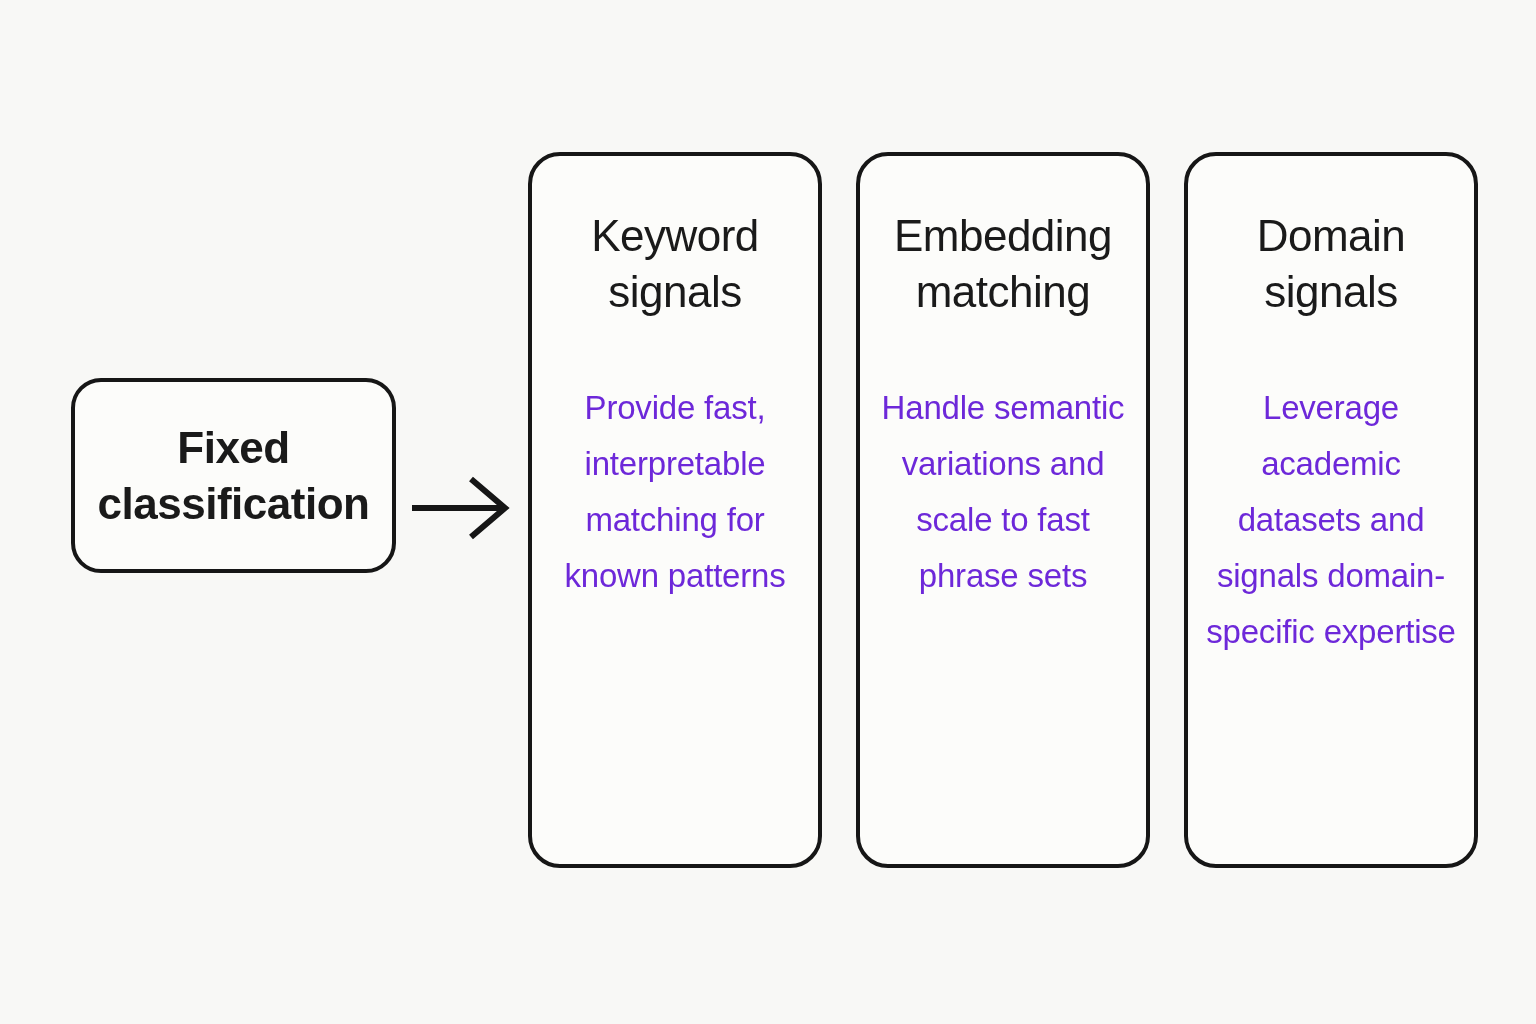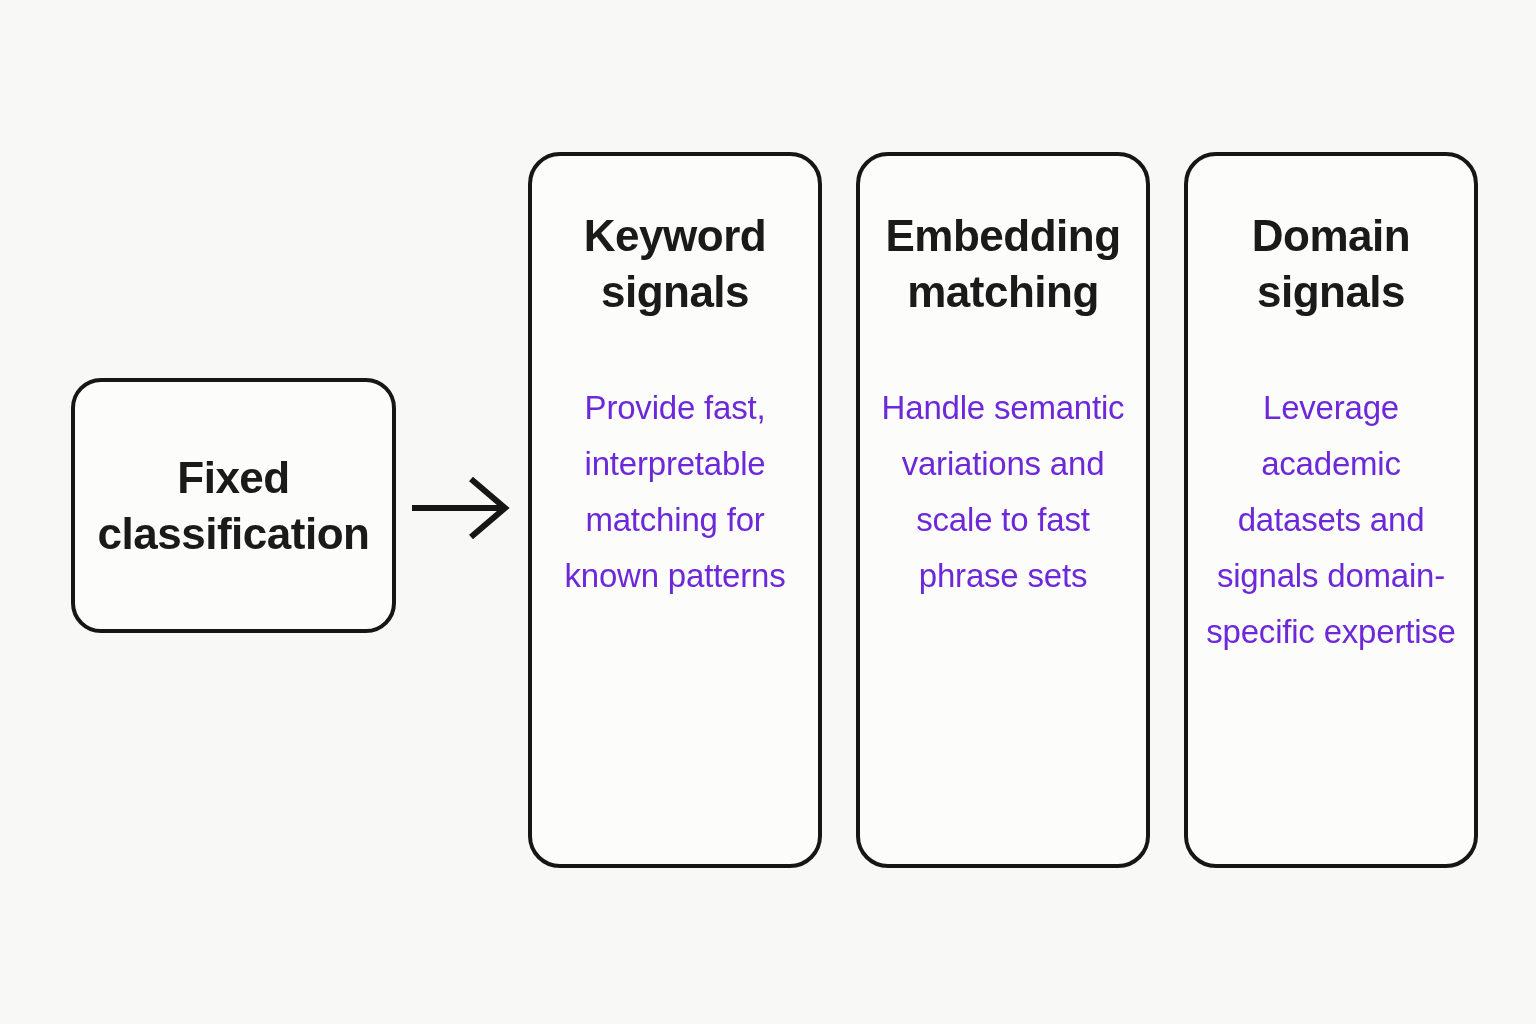--- a/index.html
+++ b/index.html
@@ -22,21 +22,21 @@
     box-sizing: border-box;
     background: #fcfcfa;
     border: 4px solid #161616;
     color: #1a1a1a;
     text-align: center;
   }
   .source-box {
     left: 71px;
     top: 378px;
     width: 325px;
-    height: 255px;
+    height: 195px;
     border-radius: 30px;
     display: flex;
     align-items: center;
     justify-content: center;
     font-size: 44px;
     font-weight: 700;
     line-height: 56px;
     letter-spacing: -0.5px;
     padding: 0 10px;
   }
@@ -53,21 +53,21 @@
     width: 294px;
     height: 716px;
     border-radius: 32px;
     padding: 52px 18px 0 18px;
   }
   .card.c0 { left: 528px; }
   .card.c1 { left: 856px; }
   .card.c2 { left: 1184px; }
   .card-title {
     font-size: 44px;
-    font-weight: 700;
+    font-weight: 400;
     line-height: 56px;
     letter-spacing: -0.5px;
     margin: 0 0 60px 0;
   }
   .card-body {
     font-size: 33px;
     font-weight: 400;
     line-height: 56px;
     letter-spacing: -0.2px;
     margin: 0;

